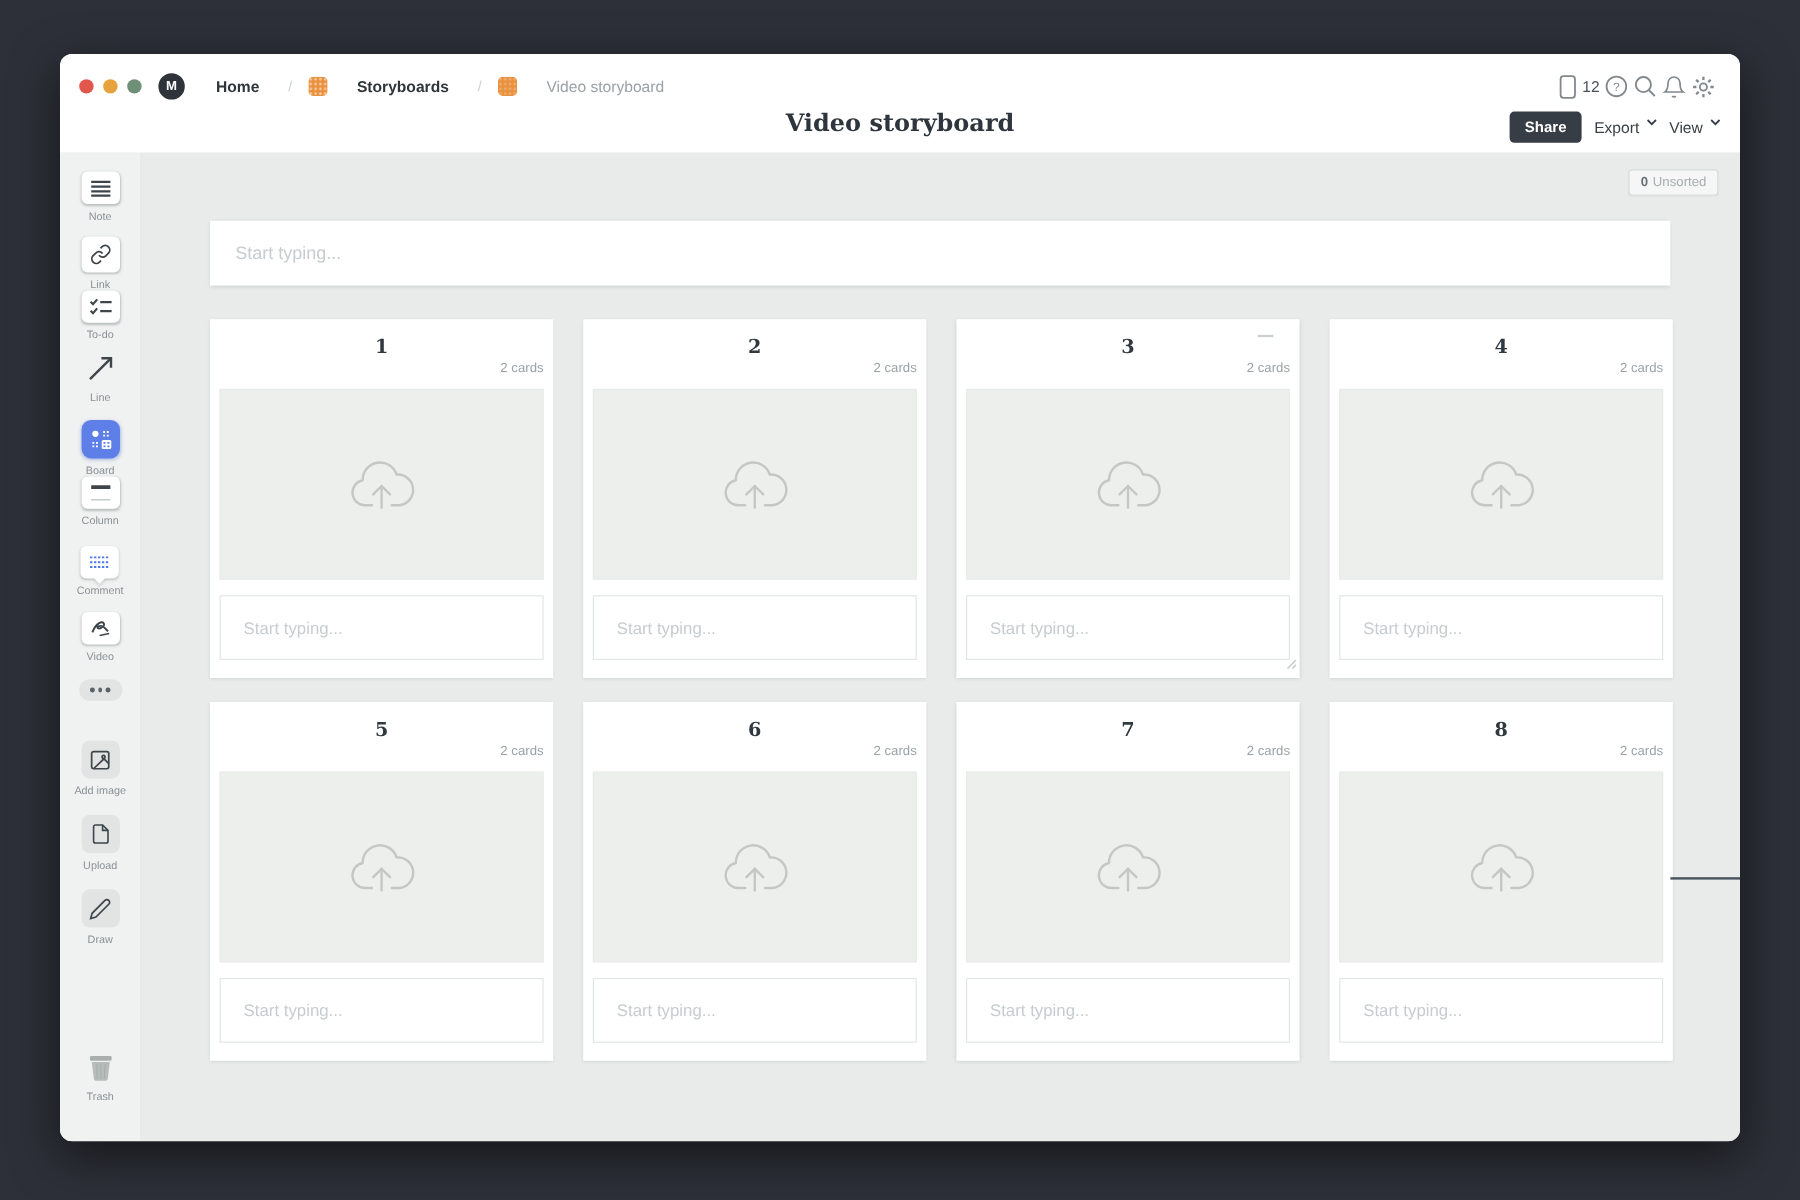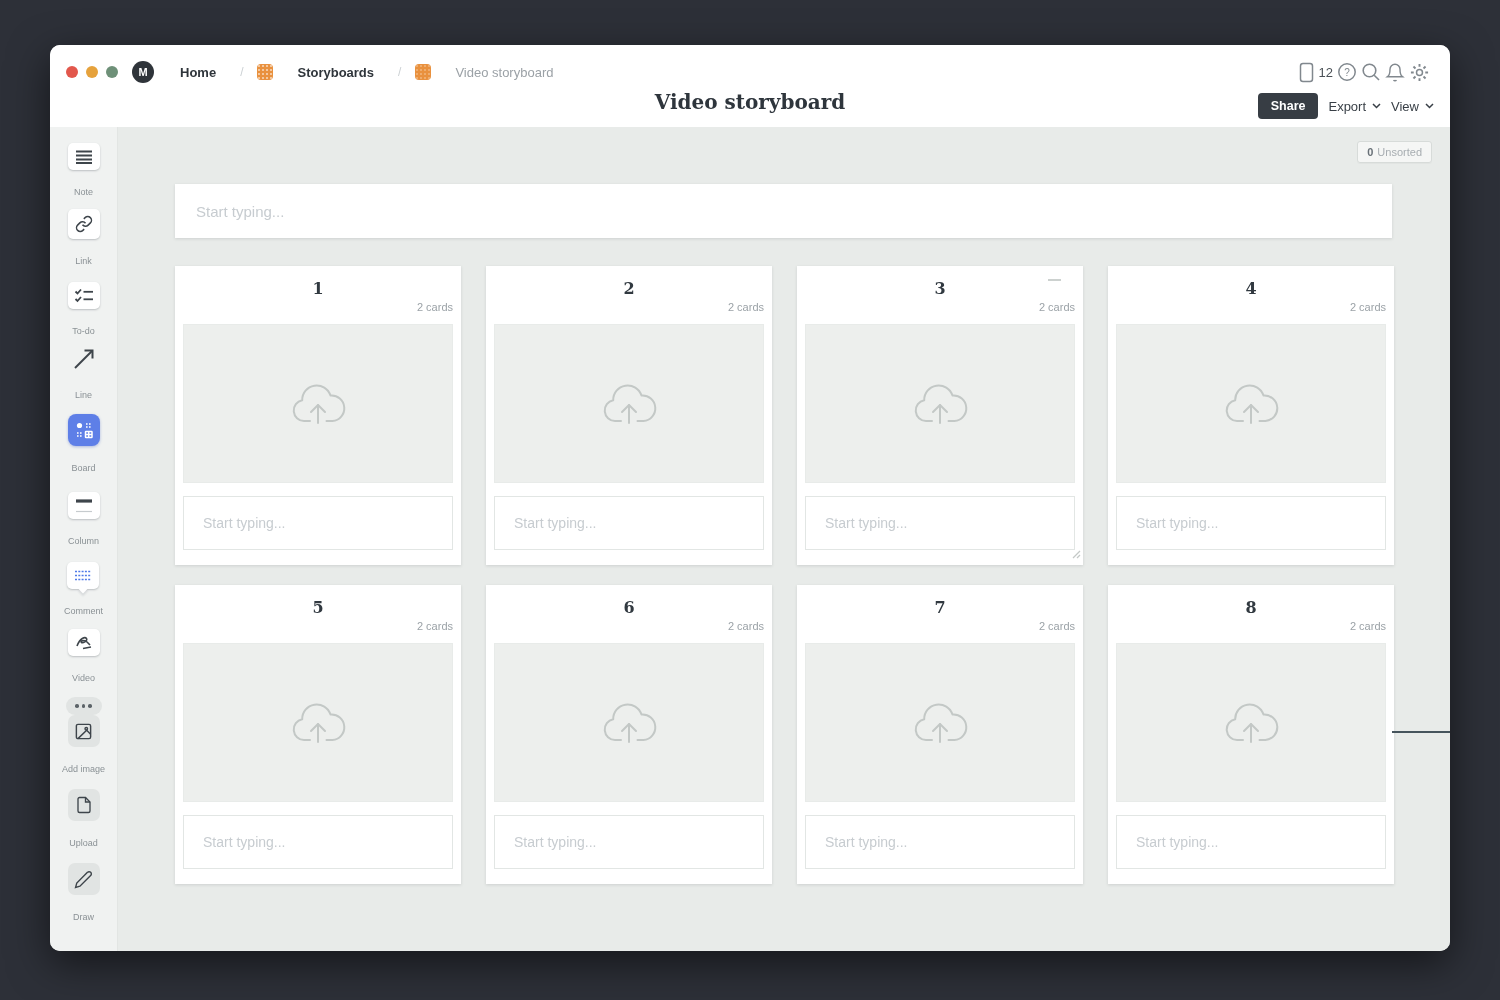--- a/index.html
+++ b/index.html
@@ -48,31 +48,31 @@
     font-family:"DejaVu Serif", serif; font-weight:bold;
     font-size:20px; color:#2e353c; white-space:nowrap;
   }
   .header-actions { position:absolute; right:16px; top:4px; display:flex; align-items:center; gap:10px; }
   .share-btn {
     background:#373d44; color:#fff; font-size:12.5px; font-weight:bold;
     padding:6px 13px; border-radius:4px; border:none; cursor:pointer;
     font-family:"Liberation Sans", sans-serif;
   }
   .menu-btn {
-    display:flex; align-items:center; gap:6px; font-size:13px; color:#383f46;
+    display:flex; gap:6px; font-size:13px; color:#383f46;
     background:none; border:none; cursor:pointer; font-family:"Liberation Sans", sans-serif;
   }
   .menu-btn svg { display:block; }
   
   .body-row { display:flex; height:824px; }
   .sidebar {
     width:68px; background:#f0f2f1; border-right:1px solid #e2e5e3;
     display:flex; flex-direction:column; align-items:center; flex-shrink:0;
   }
-  .tool { display:flex; flex-direction:column; align-items:center; cursor:pointer;gap:12px; }
+  .tool { display:flex; flex-direction:column; align-items:center; cursor:pointer; }
   .tool-label { font-size:9px; color:#8a9195; margin-top:5px; }
   .tool-card {
     width:32px; height:27px; background:#fff; border-radius:5px;
     box-shadow:0 1px 2px rgba(50,60,70,.28);
     display:flex; align-items:center; justify-content:center; position:relative;
   }
   .tool-card.tall { height:30px; }
   .tool-plain { width:32px; height:28px; display:flex; align-items:center; justify-content:center; }
   .tool-board {
     width:32px; height:32px; border-radius:8px; background:#5e7fe7;
@@ -233,21 +233,21 @@
       <div class="tool" style="margin-top:12px">
         <span class="tool-card tall">
           <svg width="18" height="18" viewBox="0 0 24 24" fill="none" stroke="#3e454b" stroke-width="2">
             <path d="M10 13a5 5 0 0 0 7.54.54l3-3a5 5 0 0 0-7.07-7.07l-1.72 1.71"></path>
             <path d="M14 11a5 5 0 0 0-7.54-.54l-3 3a5 5 0 0 0 7.07 7.07l1.71-1.71"></path>
           </svg>
         </span>
         <span class="tool-label">Link</span>
       </div>
 
-      <div class="tool" style="margin-top:16px">
+      <div class="tool" style="">
         <span class="tool-card">
           <svg width="20" height="15" viewBox="0 0 20 15" fill="none" stroke="#3e454b" stroke-width="1.8">
             <polyline points="1.5,3.5 3.5,5.5 7,1.5"></polyline>
               <line x1="9.5" y1="3.8" x2="19" y2="3.8"></line>
             <polyline points="1.5,11 3.5,13 7,9"></polyline>
               <line x1="9.5" y1="11.3" x2="19" y2="11.3"></line>
           </svg>
         </span>
         <span class="tool-label">To-do</span>
       </div>
@@ -271,21 +271,21 @@
             <line x1="3" y1="13" x2="8" y2="13" stroke-dasharray="1.6,1.4"></line>
             <line x1="3" y1="16" x2="8" y2="16" stroke-dasharray="1.6,1.4"></line>
             <rect x="11.5" y="11.5" width="6.5" height="6" rx="0.5"></rect>
             <line x1="11.5" y1="14.5" x2="18" y2="14.5"></line>
               <line x1="14.7" y1="11.5" x2="14.7" y2="17.5"></line>
           </svg>
         </span>
         <span class="tool-label">Board</span>
       </div>
 
-      <div class="tool" style="margin-top:19px">
+      <div class="tool" style="">
         <span class="tool-card">
           <svg width="20" height="16" viewBox="0 0 20 16" fill="none" stroke="#3e454b">
             <line x1="2" y1="3" x2="18" y2="3" stroke-width="3.2"></line>
             <line x1="2" y1="13.5" x2="18" y2="13.5" stroke-width="1.2" stroke="#c6cbce"></line>
           </svg>
         </span>
         <span class="tool-label">Column</span>
       </div>
 
       <div class="tool" style="margin-top:16px">
@@ -311,21 +311,21 @@
       </div>
 
       <div class="tool" style="margin-top:14px">
         <span class="tool-more">
             <i></i>
             <i></i>
             <i></i>
           </span>
       </div>
 
-      <div class="tool" style="">
+      <div class="tool" style="margin-top:33px">
         <span class="tool-gray">
           <svg width="19" height="19" viewBox="0 0 24 24" fill="none" stroke="#3e454b" stroke-width="1.8">
             <rect x="3" y="3" width="18" height="18" rx="2"></rect>
             <circle cx="15.5" cy="8.5" r="1.6"></circle>
             <path d="M21 15.5 L16 10.5 L5 21"></path>
           </svg>
         </span>
         <span class="tool-label">Add image</span>
       </div>
 

